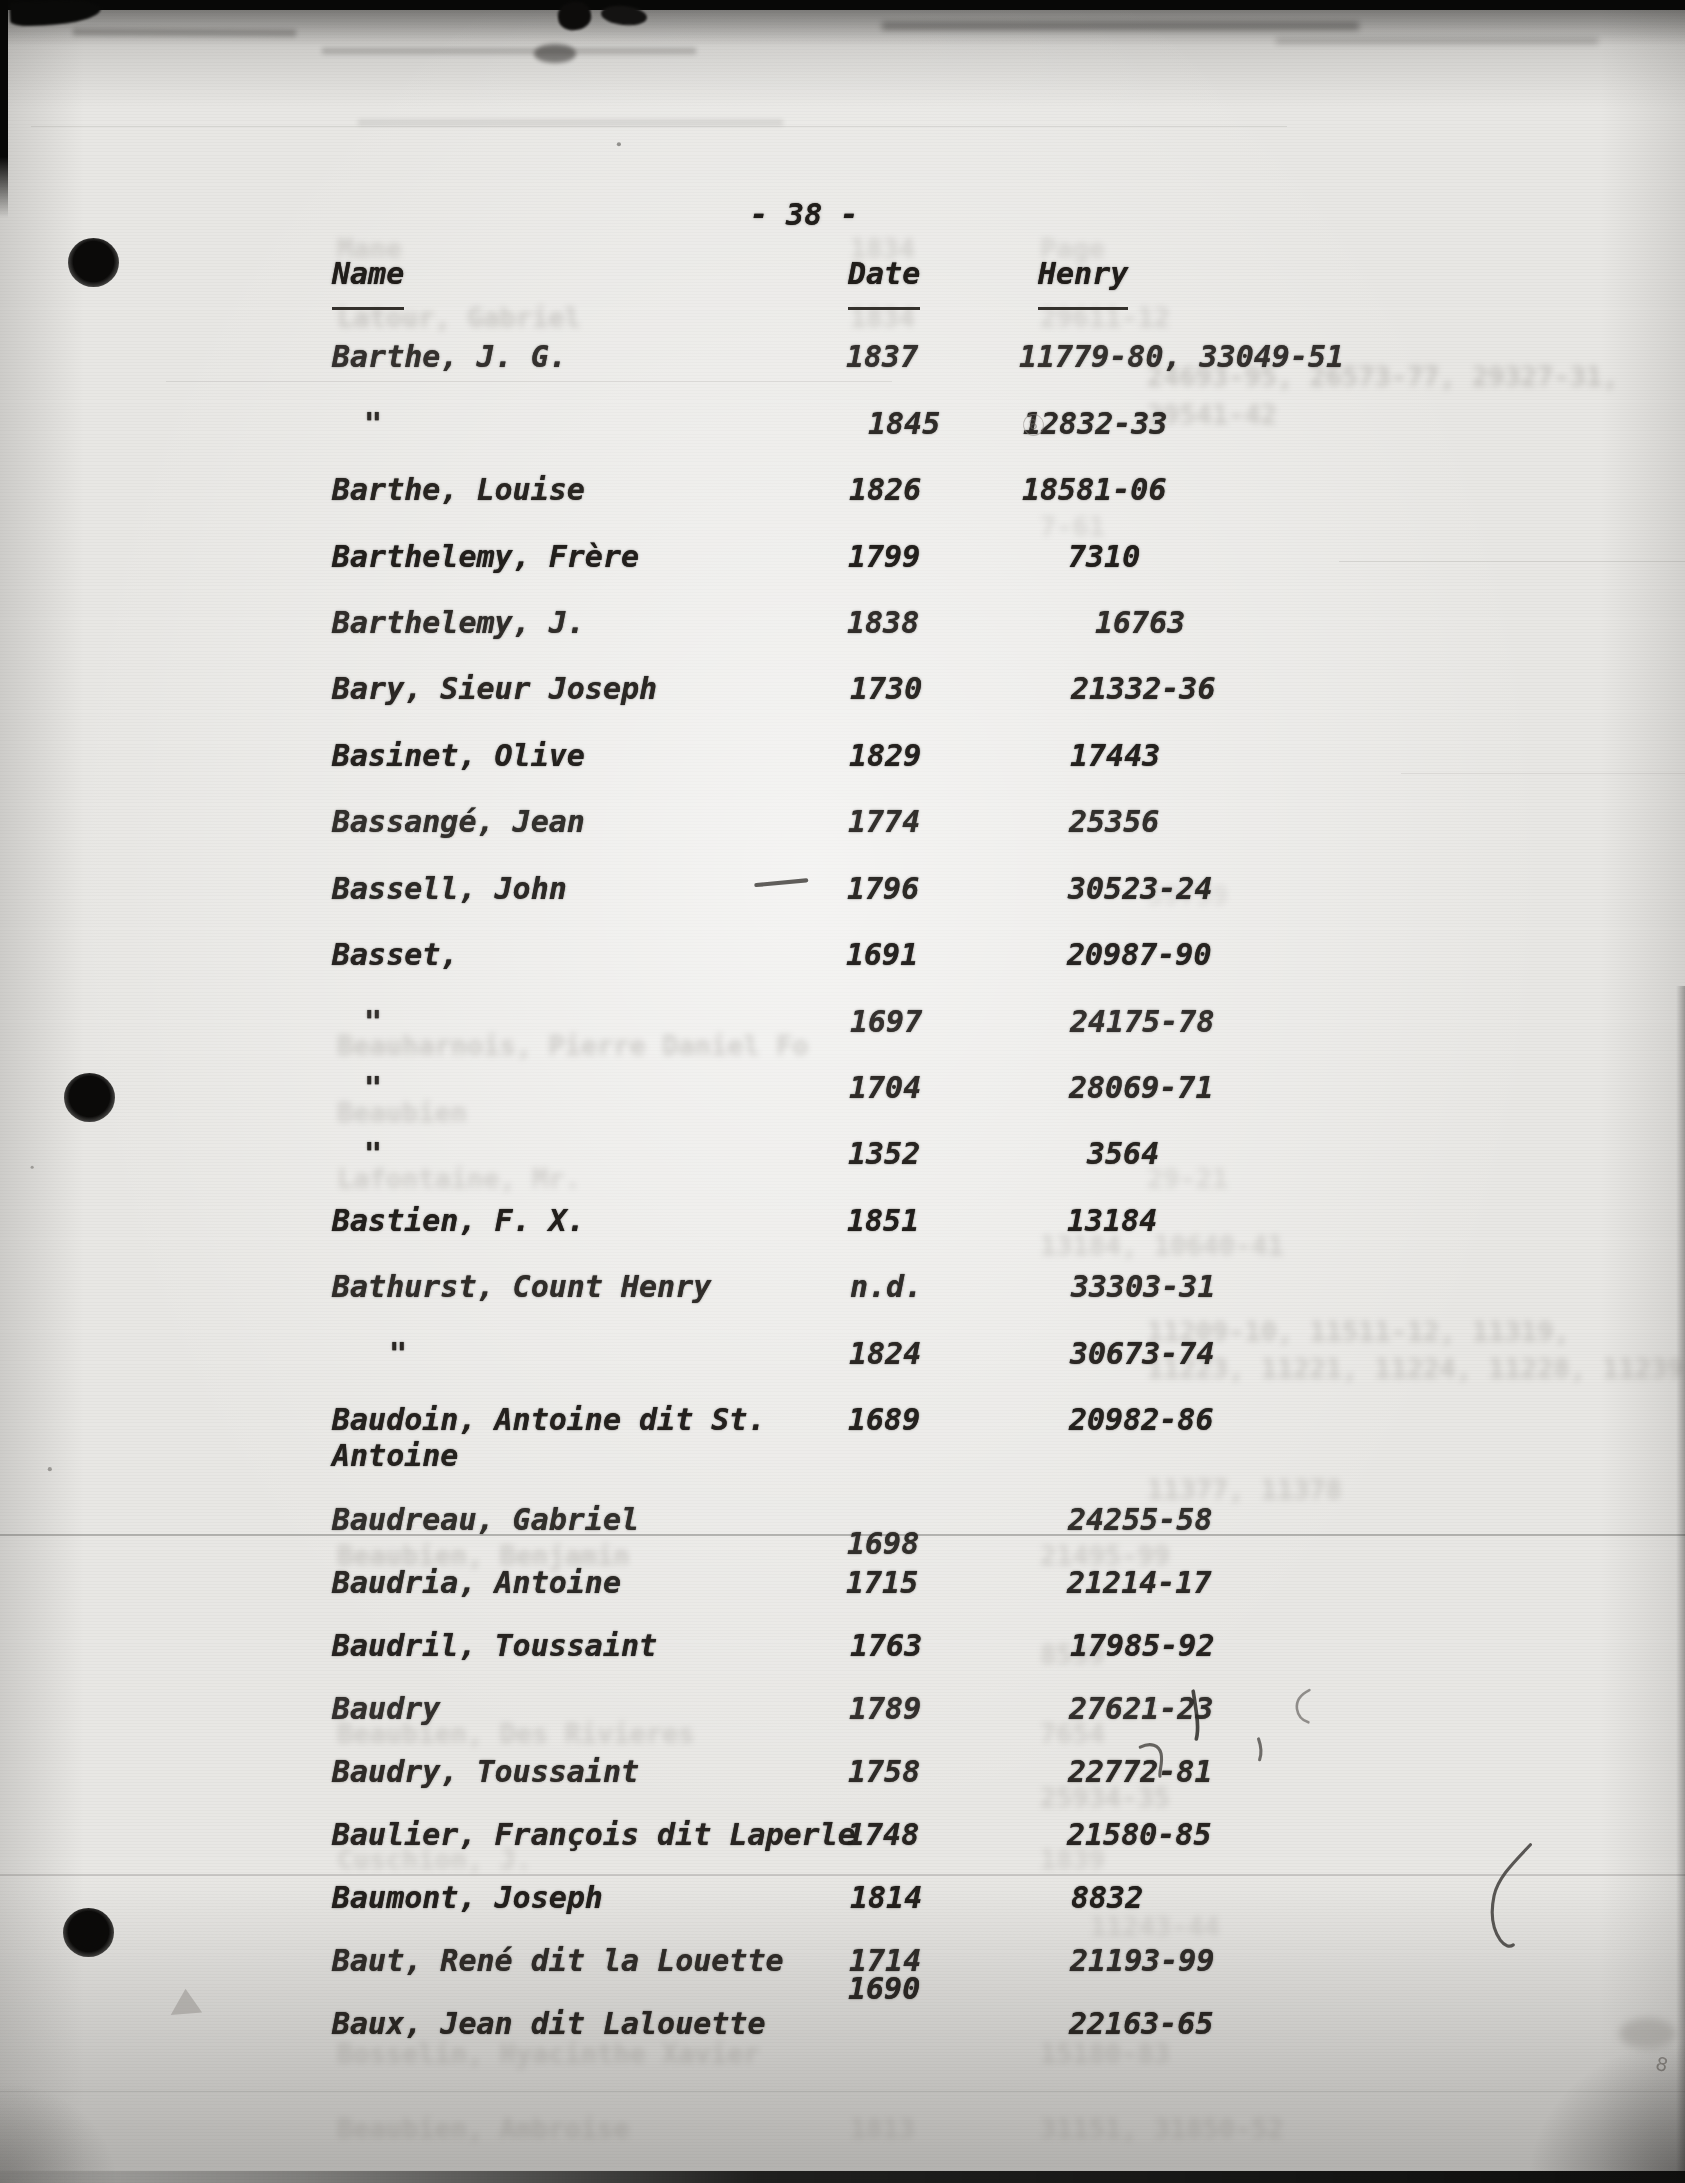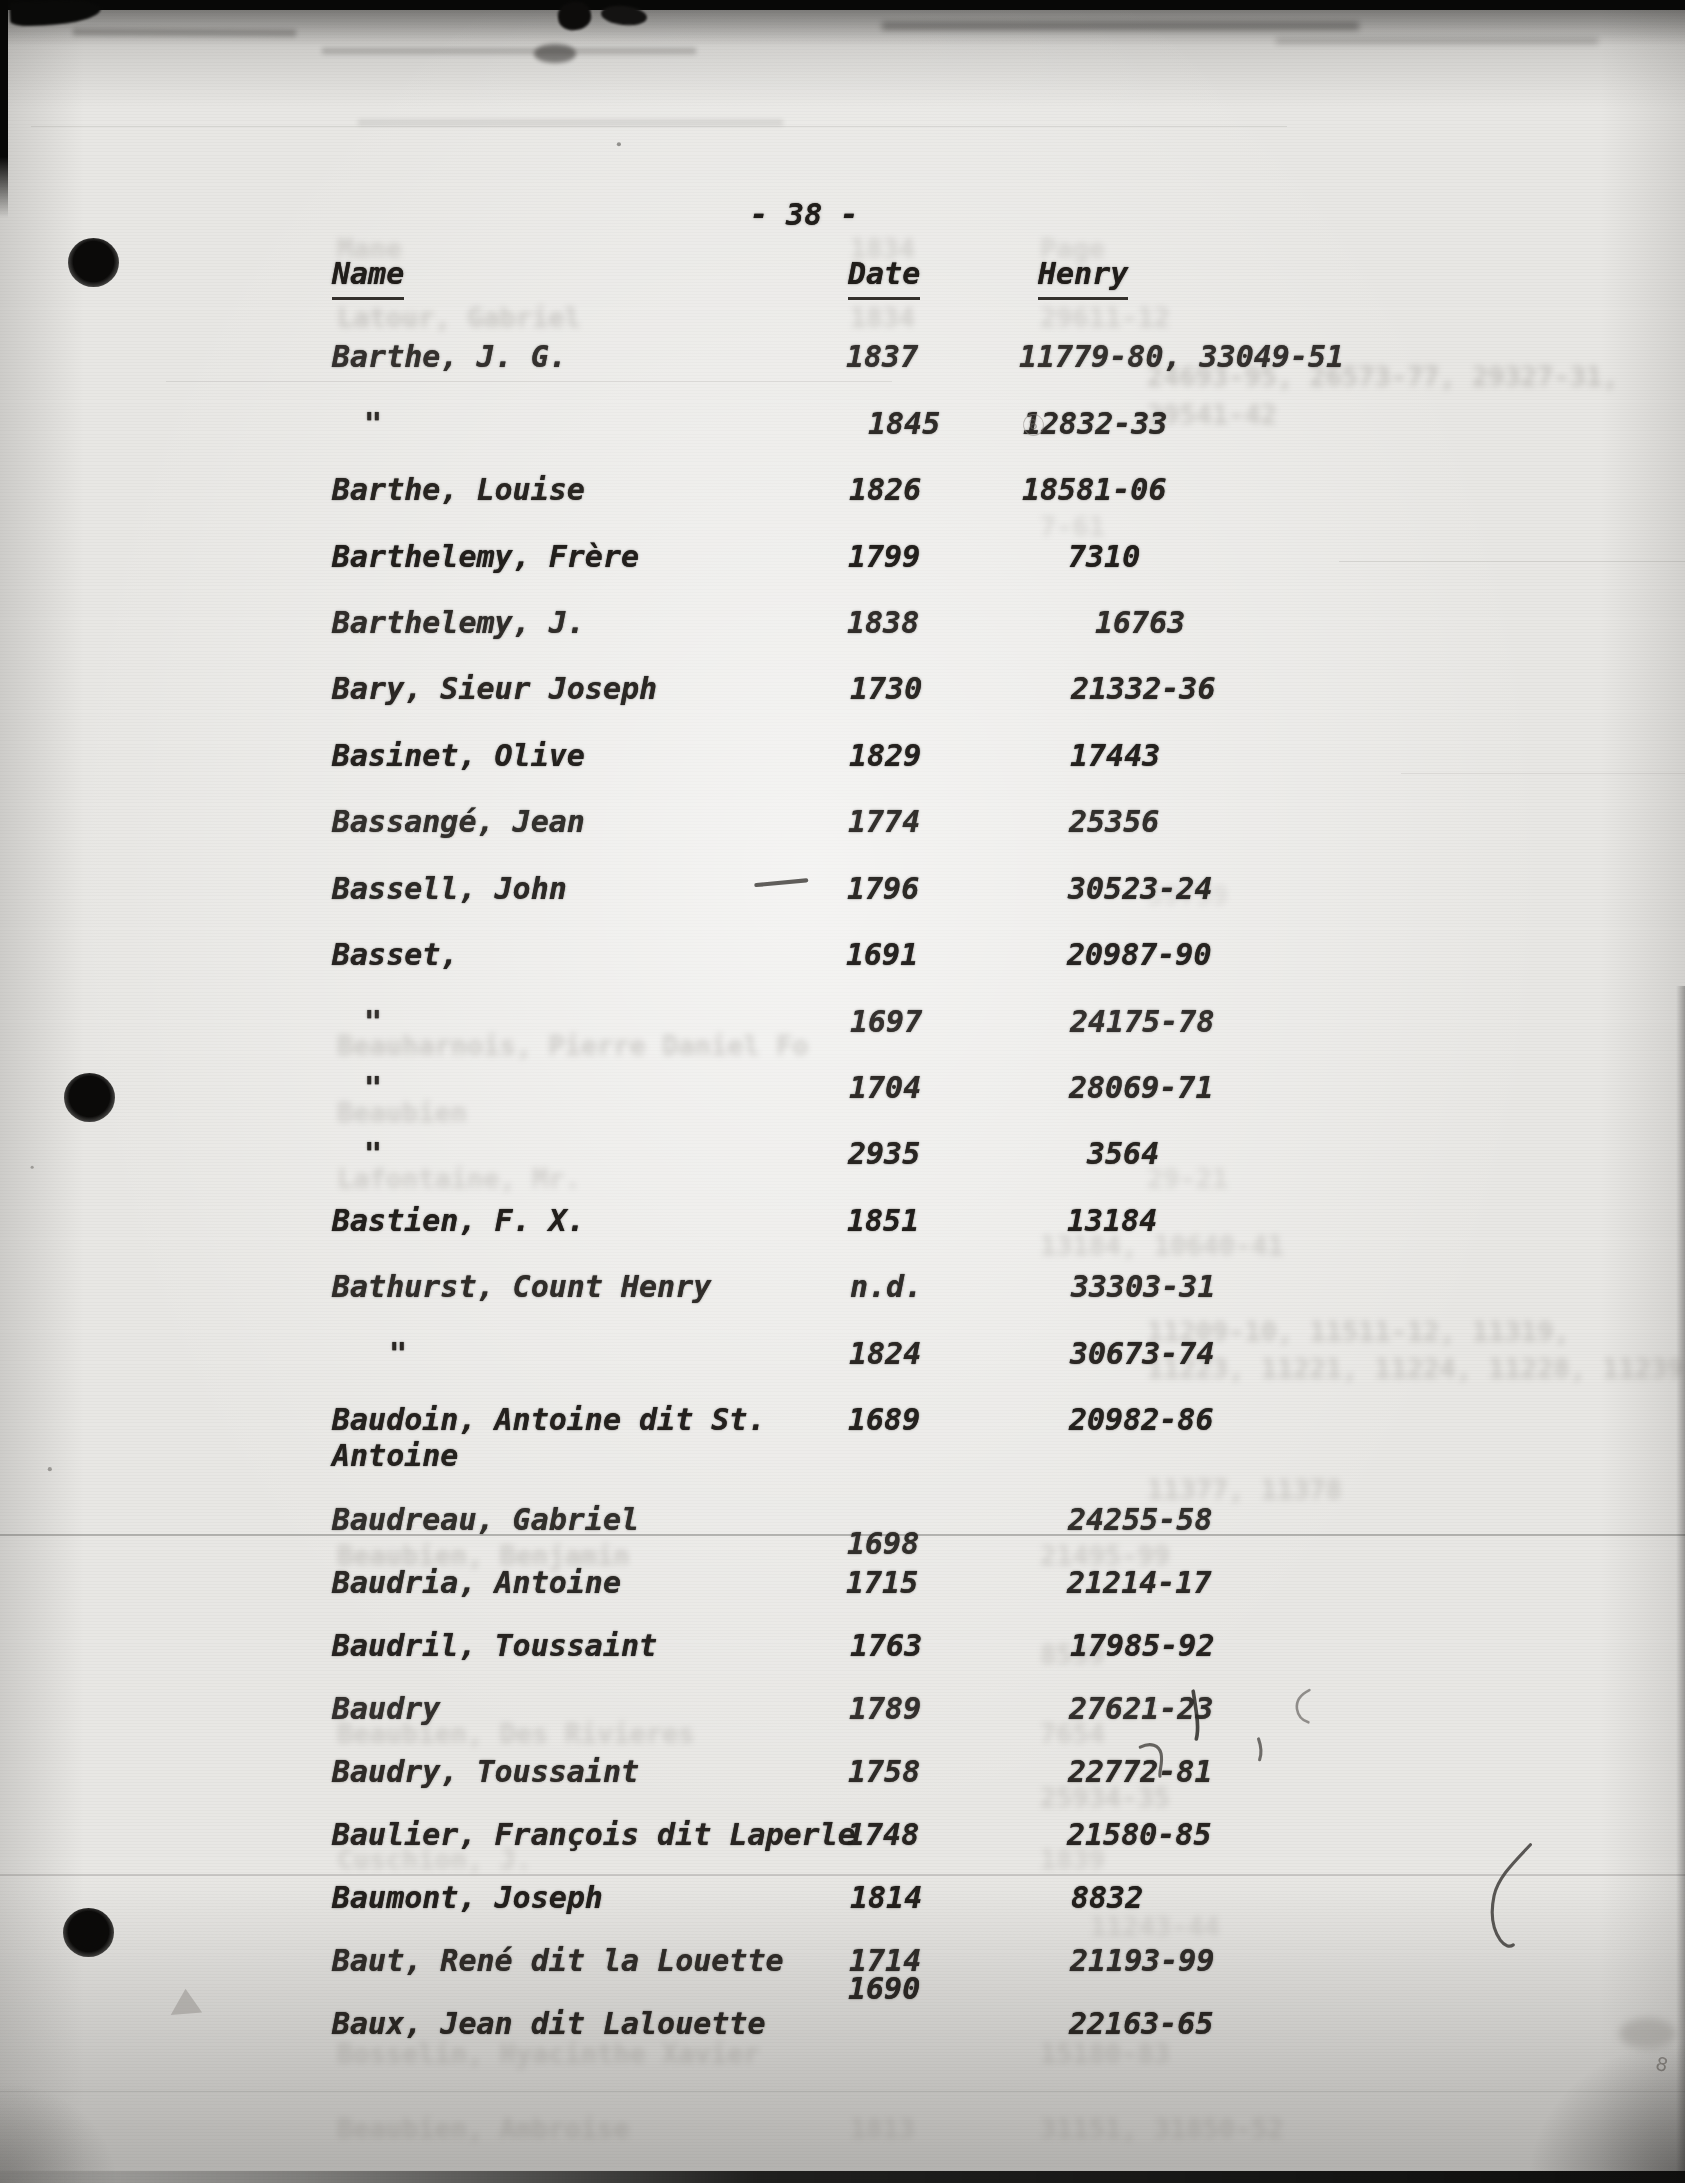--- a/index.html
+++ b/index.html
@@ -13,21 +13,21 @@
       linear-gradient(to bottom, rgba(80,78,75,.30), rgba(80,78,75,0) 5%, rgba(80,78,75,0) 86%, rgba(60,58,55,.30) 99%),
       repeating-linear-gradient(0deg, rgba(0,0,0,.022) 0 1px, rgba(0,0,0,0) 1px 3.1px);
   }
   .cell{
     position:absolute;
     font-family:"DejaVu Sans Mono","Liberation Mono",monospace;
     font-weight:700;font-size:30px;line-height:1;
     color:#24211e;white-space:pre;
     text-shadow:0 0 1px rgba(32,28,24,.85), 0 0 3.6px rgba(32,28,24,.22);
   }
-  .hdr{border-bottom:3.6px solid rgba(36,32,28,.9);padding-bottom:8px;}
+  .hdr{border-bottom:3.6px solid rgba(36,32,28,.9);padding-bottom:18px;}
   #ink{position:absolute;inset:0;z-index:3;filter:blur(0.2px) contrast(1.04);font-style:italic;}
   #ghosts{position:absolute;inset:0;z-index:1;}
   .ghost{
     position:absolute;
     font-family:"DejaVu Sans Mono","Liberation Mono",monospace;
     font-weight:700;font-size:27px;line-height:1;
     color:#827e78;white-space:pre;filter:blur(3.1px);
   }
   .scanline{position:absolute;background:#4a4845;height:1.6px;z-index:2;}
   .hole{
@@ -153,21 +153,21 @@
         <span class="cell" style="left: 850px; top: 1007px; opacity: 0.9;">1697</span>
         <span class="cell" style="left: 1070px; top: 1007px; opacity: 0.9;">24175-78</span>
       </div>
       <div>
         <span class="cell" style="left: 364px; top: 1073px; opacity: 0.93;">"</span>
         <span class="cell" style="left: 849px; top: 1073px; opacity: 0.93;">1704</span>
         <span class="cell" style="left: 1069px; top: 1073px; opacity: 0.93;">28069-71</span>
       </div>
       <div>
         <span class="cell" style="left: 364px; top: 1139px; opacity: 0.96;">"</span>
-        <span class="cell" style="left: 848px; top: 1139px; opacity: 0.96;">2935</span>
+        <span class="cell" style="left: 848px; top: 1139px; opacity: 0.96;">1352</span>
         <span class="cell" style="left: 1087px; top: 1139px; opacity: 0.96;">3564</span>
       </div>
       <div>
         <span class="cell" style="left: 332px; top: 1206px; opacity: 0.99;">Bastien, F. X.</span>
         <span class="cell" style="left: 847px; top: 1206px; opacity: 0.99;">1851</span>
         <span class="cell" style="left: 1067px; top: 1206px; opacity: 0.99;">13184</span>
       </div>
       <div>
         <span class="cell" style="left: 332px; top: 1272px; opacity: 0.92;">Bathurst, Count Henry</span>
         <span class="cell" style="left: 850px; top: 1272px; opacity: 0.92;">n.d.</span>

